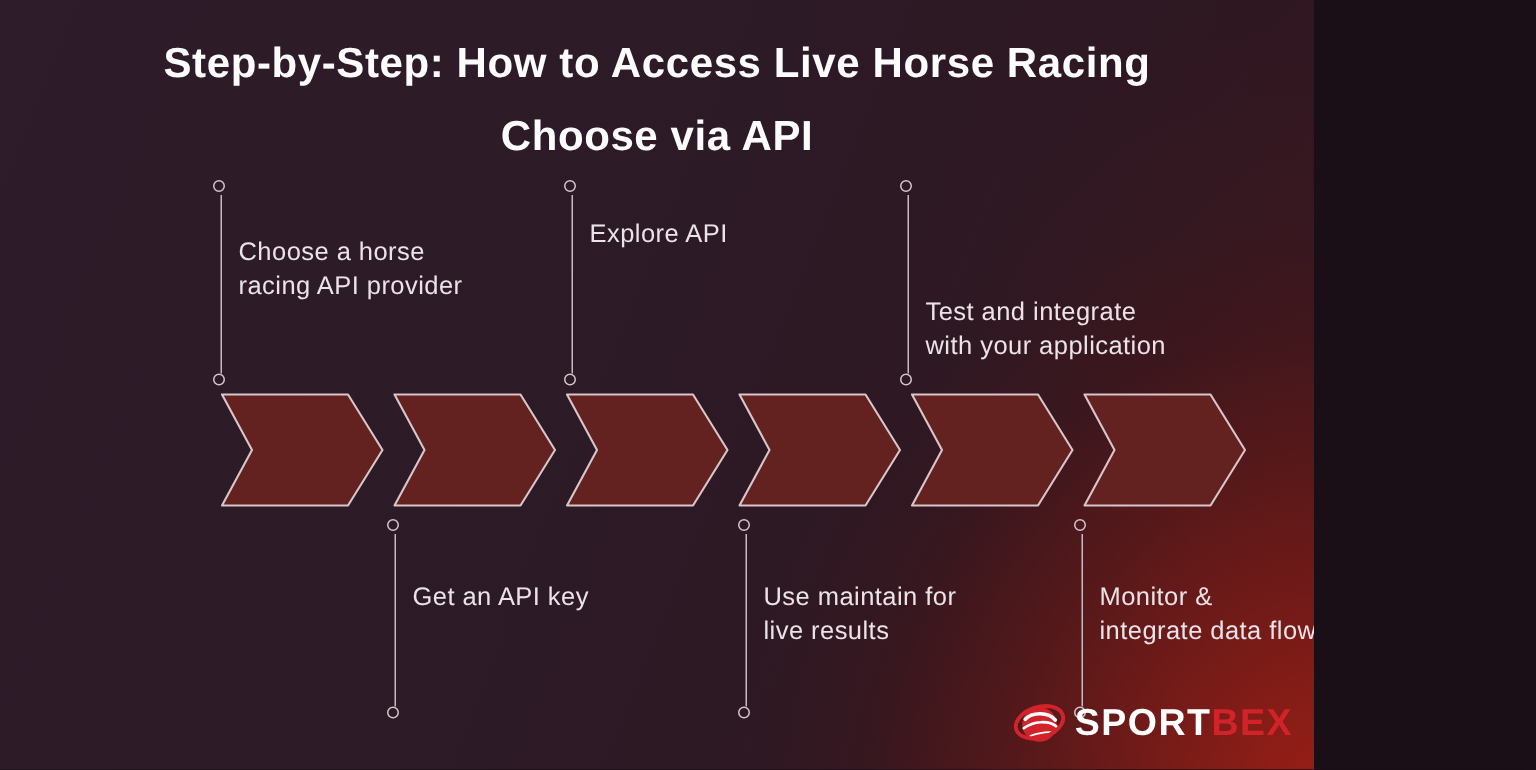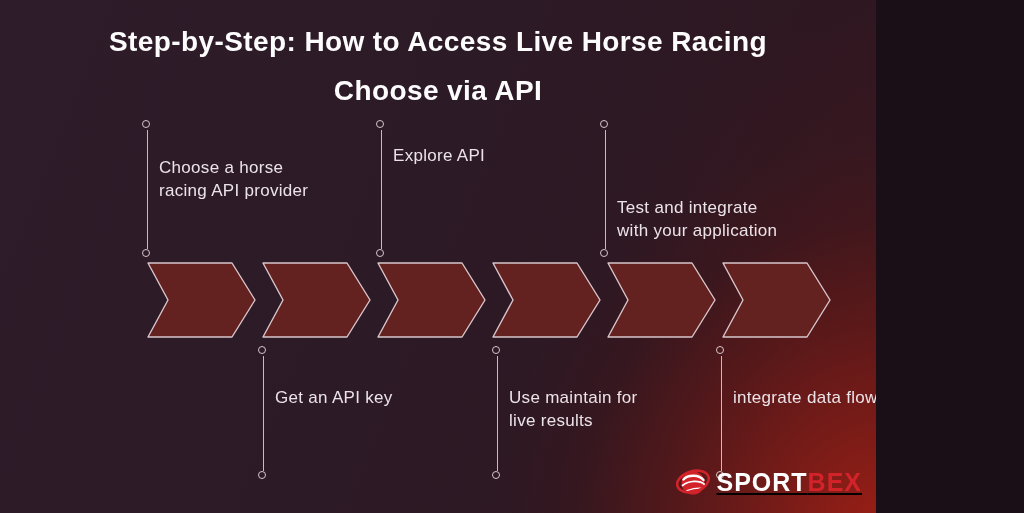--- a/index.html
+++ b/index.html
@@ -50,21 +50,21 @@
   .chevrons{position:absolute;left:0;top:0;}
   .chevrons polygon{
     fill:#63211f;
     stroke:#d8c6cc;
     stroke-width:1.4;
     stroke-linejoin:round;
   }
   
   .logo{
     position:absolute;right:14px;bottom:13px;
-    display:flex;align-items:center;gap:5px;text-decoration:underline;
+    display:flex;align-items:center;gap:5px;
   }
   .logo-text{
     font-size:25px;font-weight:bold;letter-spacing:1px;
     line-height:34px;white-space:nowrap;
   }
   .logo-primary{color:#ffffff;}
   .logo-secondary{color:#d2232a;}
 </style>
 </head>
 <body>
@@ -132,20 +132,21 @@
       <div>Test and integrate</div>
       <div>with your application</div>
     </div>
   </div>
 
   <div class="step">
     <div class="node" id="s6-n1"></div>
     <div class="vline" id="s6-line"></div>
     <div class="node" id="s6-n2"></div>
     <div class="step-label" id="s6-label">
+      <div>Monitor &amp;</div>
       <div>integrate data flow</div>
     </div>
   </div>
 
   <div class="logo">
     <svg width="36" height="36" viewBox="0 0 36 36">
       <circle cx="18" cy="19" r="11.5" fill="#d2232a"></circle>
       <path d="M8.5 15.5 C 13 10.5, 24 10.5, 28.5 16" stroke="#ffffff" stroke-width="2.4" fill="none" stroke-linecap="round"></path>
       <path d="M7.5 21.5 C 14 16.5, 24.5 16, 29.5 20.5" stroke="#ffffff" stroke-width="1.7" fill="none" stroke-linecap="round"></path>
       <path d="M12 26.5 C 18 24.5, 24 23.5, 28 24.5" stroke="#ffffff" stroke-width="1.2" fill="none" stroke-linecap="round"></path>

